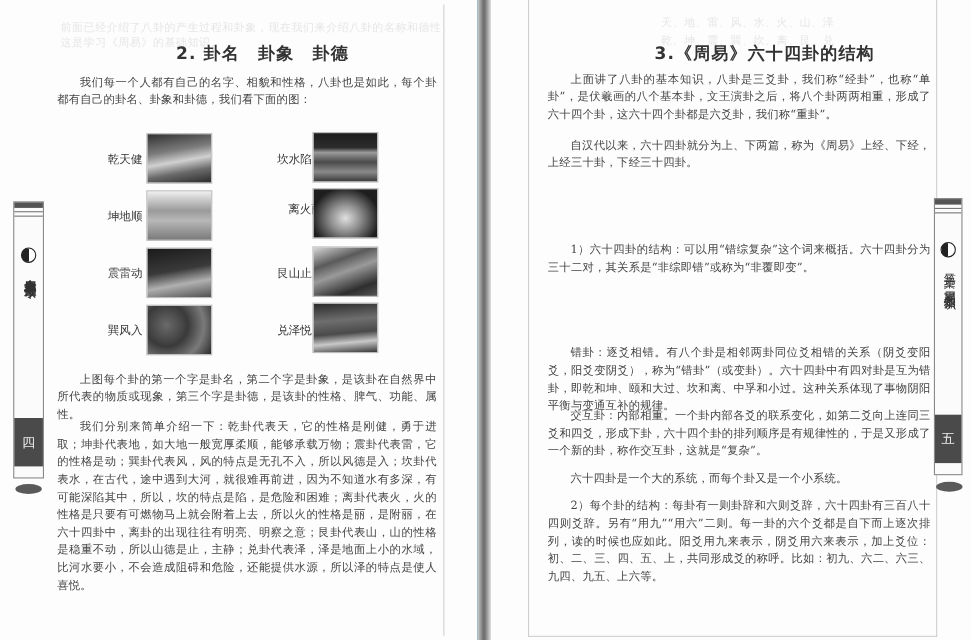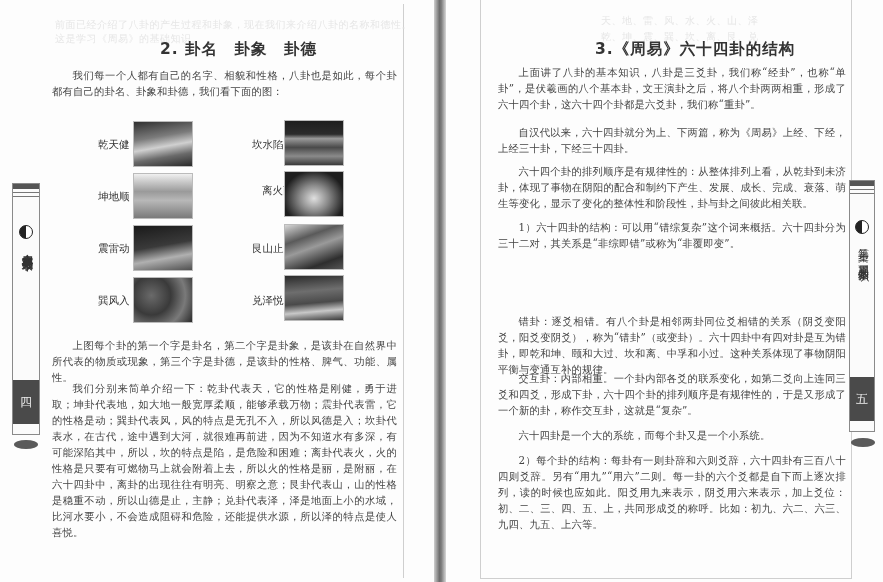--- a/index.html
+++ b/index.html
@@ -116,21 +116,20 @@
 <div class="page page-right">
   <div class="right-frame"></div>
 
   <div class="ghost" style="left:155px;top:14px;">天、地、雷、风、水、火、山、泽</div>
   <div class="ghost" style="left:155px;top:30px;">乾、坤、震、巽、坎、离、艮、兑</div>
 
   <div class="title" style="left:149px;top:39px;">3.《周易》六十四卦的结构</div>
 
   <div class="para" style="left:52px;top:124px;width:348px;">自汉代以来，六十四卦就分为上、下两篇，称为《周易》上经、下经，上经三十卦，下经三十四卦。</div>
   <div class="para" style="left:52px;top:64px;width:348px;">上面讲了八卦的基本知识，八卦是三爻卦，我们称“经卦”，也称“单卦”，是伏羲画的八个基本卦，文王演卦之后，将八个卦两两相重，形成了六十四个卦，这六十四个卦都是六爻卦，我们称“重卦”。</div>
-  <div class="para" style="left:52px;top:163px;width:348px;">六十四个卦的排列顺序是有规律性的：从整体排列上看，从乾卦到未济卦，体现了事物在阴阳的配合和制约下产生、发展、成长、完成、衰落、萌生等变化，显示了变化的整体性和阶段性，卦与卦之间彼此相关联。</div>
   <div class="para" style="left:52px;top:219px;width:348px;">1）六十四卦的结构：可以用“错综复杂”这个词来概括。六十四卦分为三十二对，其关系是“非综即错”或称为“非覆即变”。</div>
   <div class="para" style="left:52px;top:313px;width:348px;">错卦：逐爻相错。有八个卦是相邻两卦同位爻相错的关系（阴爻变阳爻，阳爻变阴爻），称为“错卦”（或变卦）。六十四卦中有四对卦是互为错卦，即乾和坤、颐和大过、坎和离、中孚和小过。这种关系体现了事物阴阳平衡与变通互补的规律。</div>
   <div class="para" style="left:52px;top:370px;width:348px;">交互卦：内部相重。一个卦内部各爻的联系变化，如第二爻向上连同三爻和四爻，形成下卦，六十四个卦的排列顺序是有规律性的，于是又形成了一个新的卦，称作交互卦，这就是“复杂”。</div>
   <div class="para" style="left:52px;top:427px;width:348px;">六十四卦是一个大的系统，而每个卦又是一个小系统。</div>
   <div class="para" style="left:52px;top:452px;width:348px;">2）每个卦的结构：每卦有一则卦辞和六则爻辞，六十四卦有三百八十四则爻辞。另有“用九”“用六”二则。每一卦的六个爻都是自下而上逐次排列，读的时候也应如此。阳爻用九来表示，阴爻用六来表示，加上爻位：初、二、三、四、五、上，共同形成爻的称呼。比如：初九、六二、六三、九四、九五、上六等。</div>
 
   <div class="side-tab" style="left:403px;top:180px;height:250px;width:24px;">
     <div class="tab-topbar"></div>
     <div class="tab-line"></div>
     <div class="tab-line"></div>

